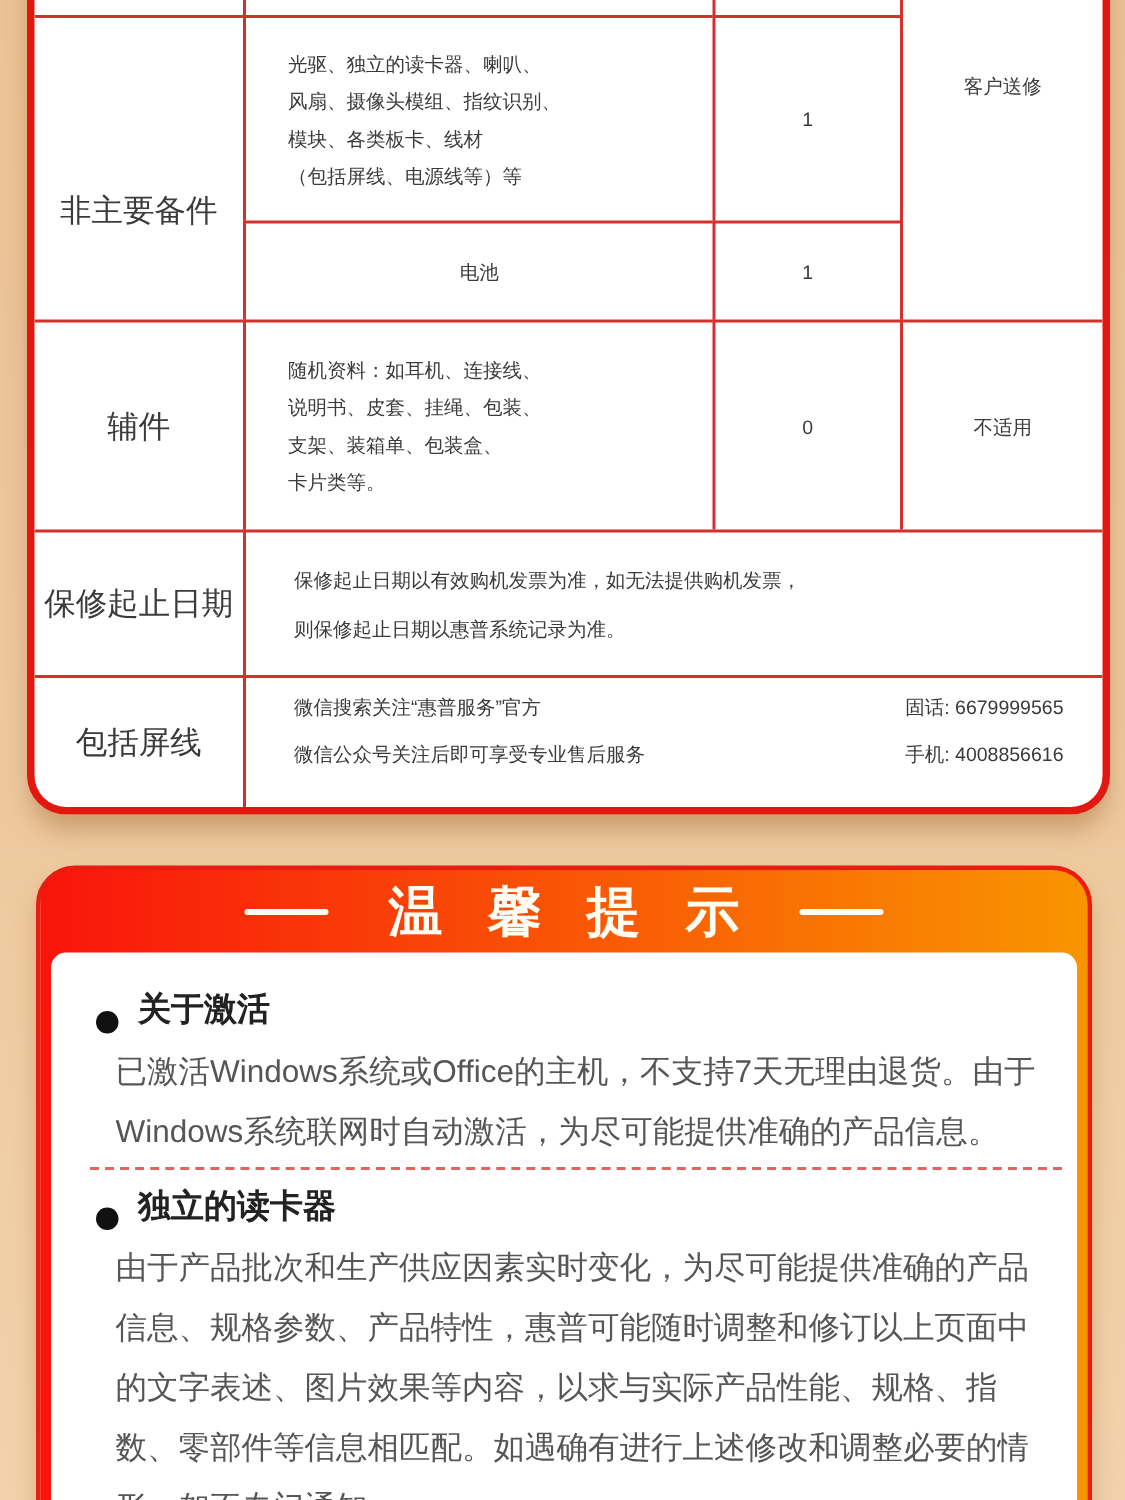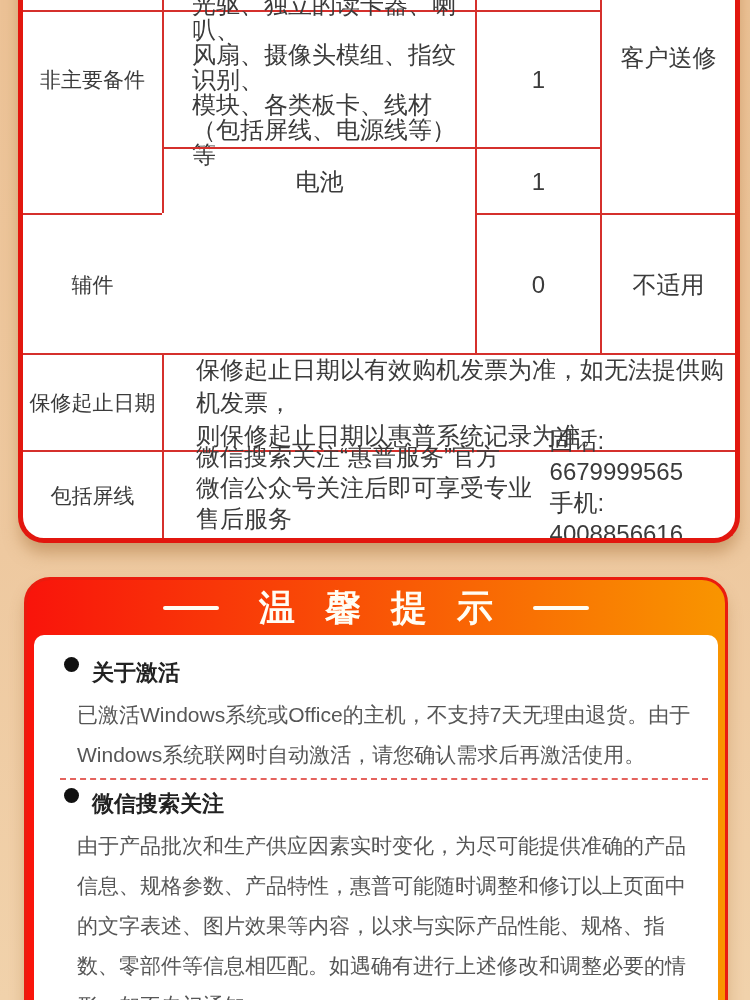--- a/index.html
+++ b/index.html
@@ -30,21 +30,21 @@
   .wtable{
     display:grid;
     grid-template-columns:139px 313px 125px 135px;
     grid-template-rows:50px 137px 66px 140px 97px 88px;
     width:712px;
   }
   .cell{
     display:flex;align-items:center;justify-content:center;
     border-left:2px solid var(--table-grid);
     border-top:2px solid var(--table-grid);
-    color:var(--table-text);font-size:24px;line-height:25px;text-align:center;
+    color:var(--table-text);font-size:13px;line-height:25px;text-align:center;
   }
   .cell.no-l{border-left:none;}
   .cell.no-t{border-top:none;}
   .cell.desc{justify-content:flex-start;text-align:left;padding-left:28px;padding-right:8px;}
   .cell.label{font-size:21px;}
   .cell.top-pad{align-items:flex-start;}
   .status-tall{padding-top:85px;}
   .label-span{padding-top:55px;}
   .wide-desc{justify-content:flex-start;text-align:left;padding-left:32px;padding-right:10px;line-height:33px;}
   .phone-row{justify-content:space-between;padding:0 26px 16px 32px;}
@@ -68,21 +68,21 @@
     color:var(--banner-text);font-size:36px;font-weight:bold;
     letter-spacing:30px;margin-right:-30px;line-height:1;
   }
   .dash{display:inline-block;width:56px;height:4px;border-radius:2px;background:var(--banner-text);}
   .tips-panel{
     position:absolute;left:7px;right:7px;top:55px;bottom:7px;
     background:var(--panel);border-radius:10px;
     padding:22px 20px 0 30px;overflow:hidden;
   }
   .tip-heading{
-    display:flex;align-items:flex-start;gap:13px;
+    display:flex;align-items:flex-end;gap:13px;
     font-size:22px;font-weight:bold;color:var(--heading-text);line-height:32px;
   }
   .bullet{width:15px;height:15px;border-radius:50%;background:#111;flex:none;}
   .tip-body{
     margin:6px 0 0 13px;max-width:648px;
     font-size:21px;line-height:40px;color:var(--body-text);text-align:left;
   }
   .tip-divider{
     border:none;border-top:2px dashed var(--divider);
     margin:3px -10px 8px -4px;
@@ -95,21 +95,21 @@
   <div class="wtable">
 
     <div class="cell no-l no-t" style="grid-area:1/1/2/2;"></div>
     <div class="cell no-t" style="grid-area:1/2/2/3;"></div>
     <div class="cell no-t" style="grid-area:1/3/2/4;"></div>
 
     <div class="cell no-t top-pad status-tall" style="grid-area:1/4/4/5;">
       <span>客户送修</span>
     </div>
 
-    <div class="cell no-l label top-pad label-span" style="grid-area:2/1/4/2;">
+    <div class="cell no-l label top-pad label-span" style="grid-area:2/1/4/2;align-items:center;">
       <span>非主要备件</span>
     </div>
 
     <div class="cell desc" style="grid-area:2/2/3/3;">
       <span class="pre">光驱、独立的读卡器、喇叭、
 风扇、摄像头模组、指纹识别、
 模块、各类板卡、线材
 （包括屏线、电源线等）等</span>
     </div>
     <div class="cell" style="grid-area:2/3/3/4;">
@@ -118,20 +118,26 @@
 
     <div class="cell" style="grid-area:3/2/4/3;">
       <span>电池</span>
     </div>
     <div class="cell" style="grid-area:3/3/4/4;">
       <span>1</span>
     </div>
 
     <div class="cell no-l label" style="grid-area:4/1/5/2;">
       <span>辅件</span>
+    </div>
+    <div class="cell desc" style="grid-area:4/2/5/3;">
+      <span class="pre">随机资料：如耳机、连接线、
+说明书、皮套、挂绳、包装、
+支架、装箱单、包装盒、
+卡片类等。</span>
     </div>
     <div class="cell" style="grid-area:4/3/5/4;">
       <span>0</span>
     </div>
     <div class="cell" style="grid-area:4/4/5/5;">
       <span>不适用</span>
     </div>
 
     <div class="cell wide-desc" style="grid-area:5/2/6/5;">
       <span class="pre">保修起止日期以有效购机发票为准，如无法提供购机发票，
@@ -162,27 +168,27 @@
     <span class="dash"></span>
   </div>
 
   <div class="tips-panel">
 
     <div class="tip-section">
       <div class="tip-heading">
         <span class="bullet"></span>
         <span>关于激活</span>
       </div>
-      <p class="tip-body">已激活Windows系统或Office的主机，不支持7天无理由退货。由于Windows系统联网时自动激活，请您确认需求后再激活使用。</p>
+      <p class="tip-body">已激活Windows系统或Office的主机，不支持7天无理由退货。由于Windows系统联网时自动激活，为尽可能提供准确的产品信息。</p>
     </div>
 
     <hr class="tip-divider">
 
     <div class="tip-section">
       <div class="tip-heading">
         <span class="bullet"></span>
-        <span>微信搜索关注</span>
+        <span>独立的读卡器</span>
       </div>
       <p class="tip-body">由于产品批次和生产供应因素实时变化，为尽可能提供准确的产品信息、规格参数、产品特性，惠普可能随时调整和修订以上页面中的文字表述、图片效果等内容，以求与实际产品性能、规格、指数、零部件等信息相匹配。如遇确有进行上述修改和调整必要的情形，恕不专门通知。</p>
     </div>
 
   </div>
 </section>
 
 </body></html>

